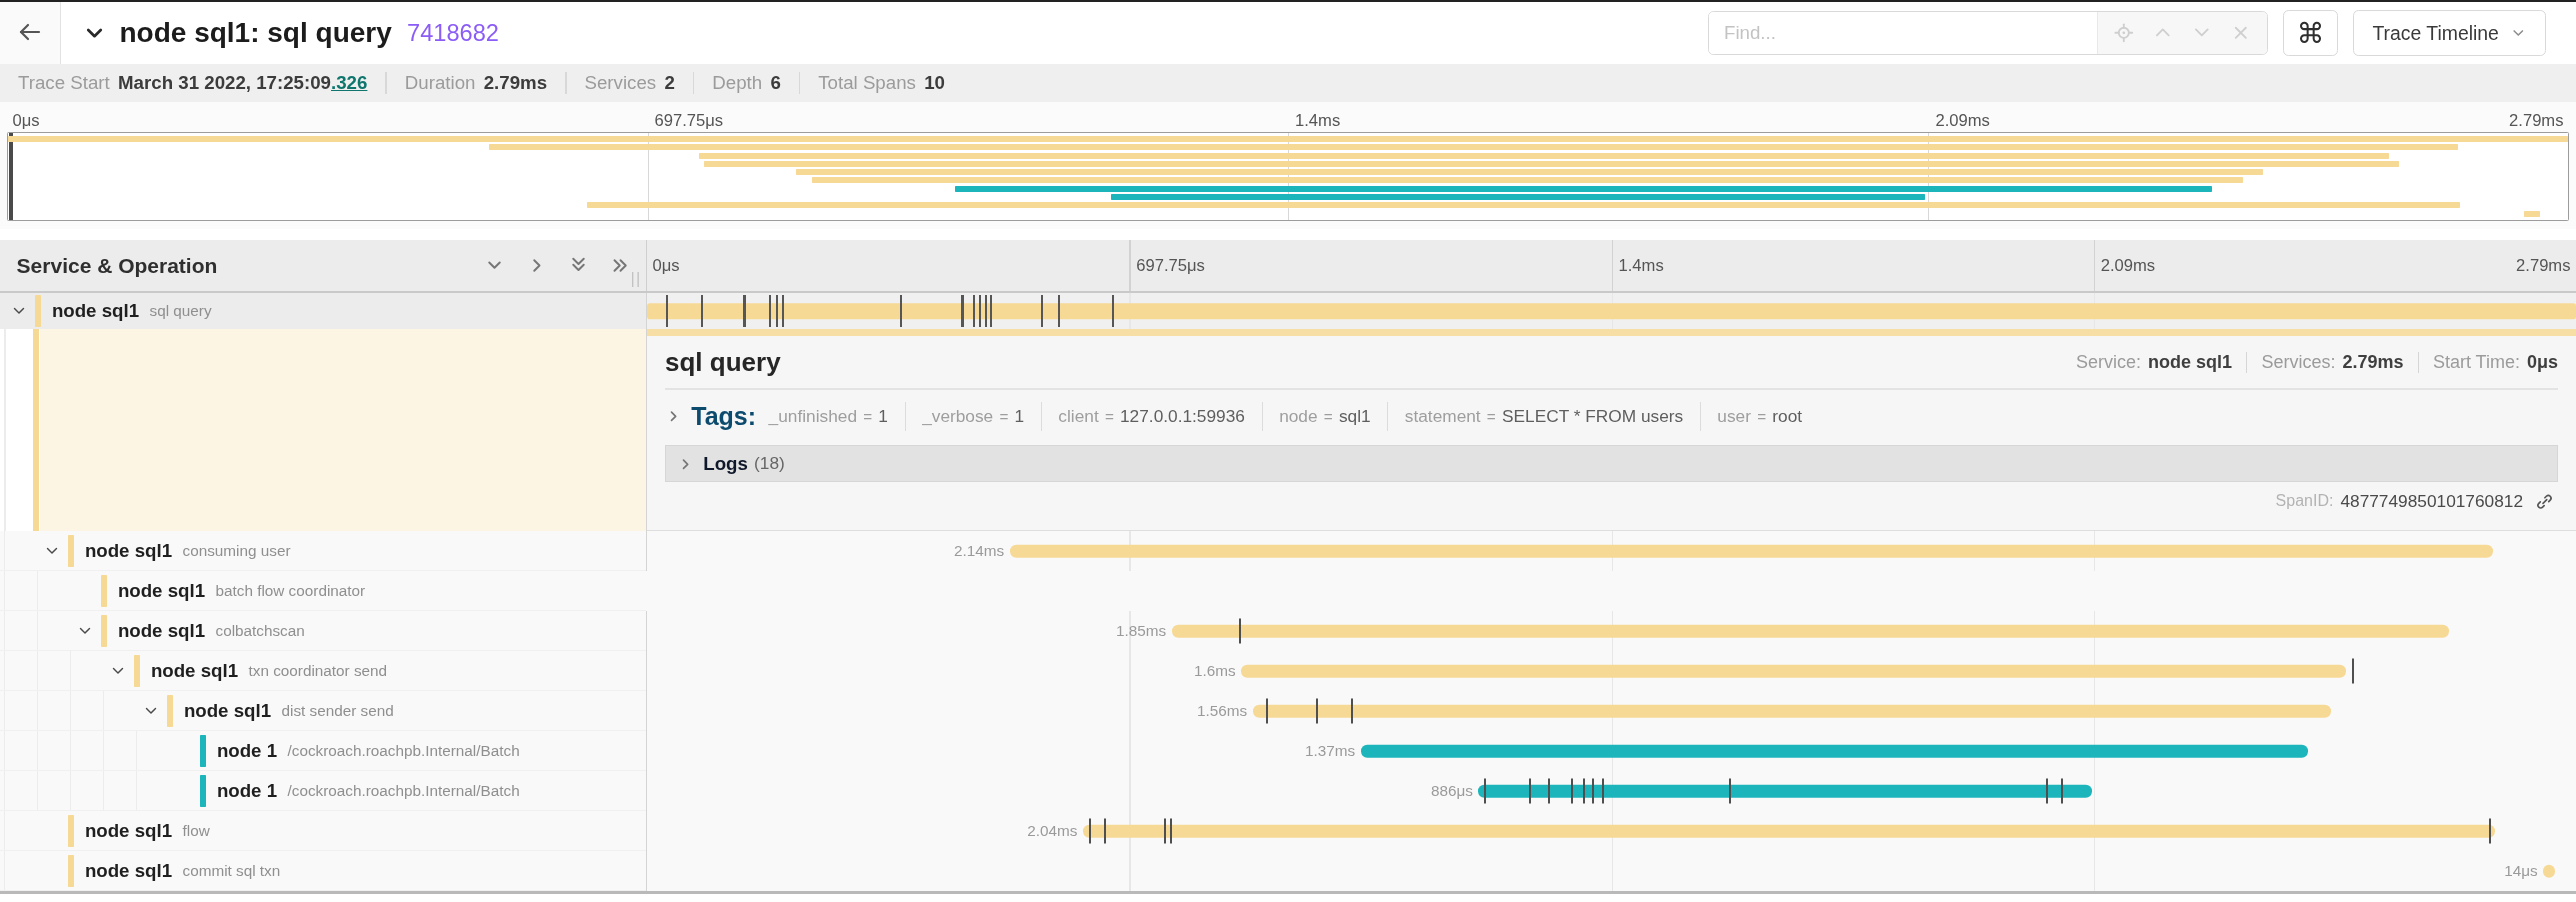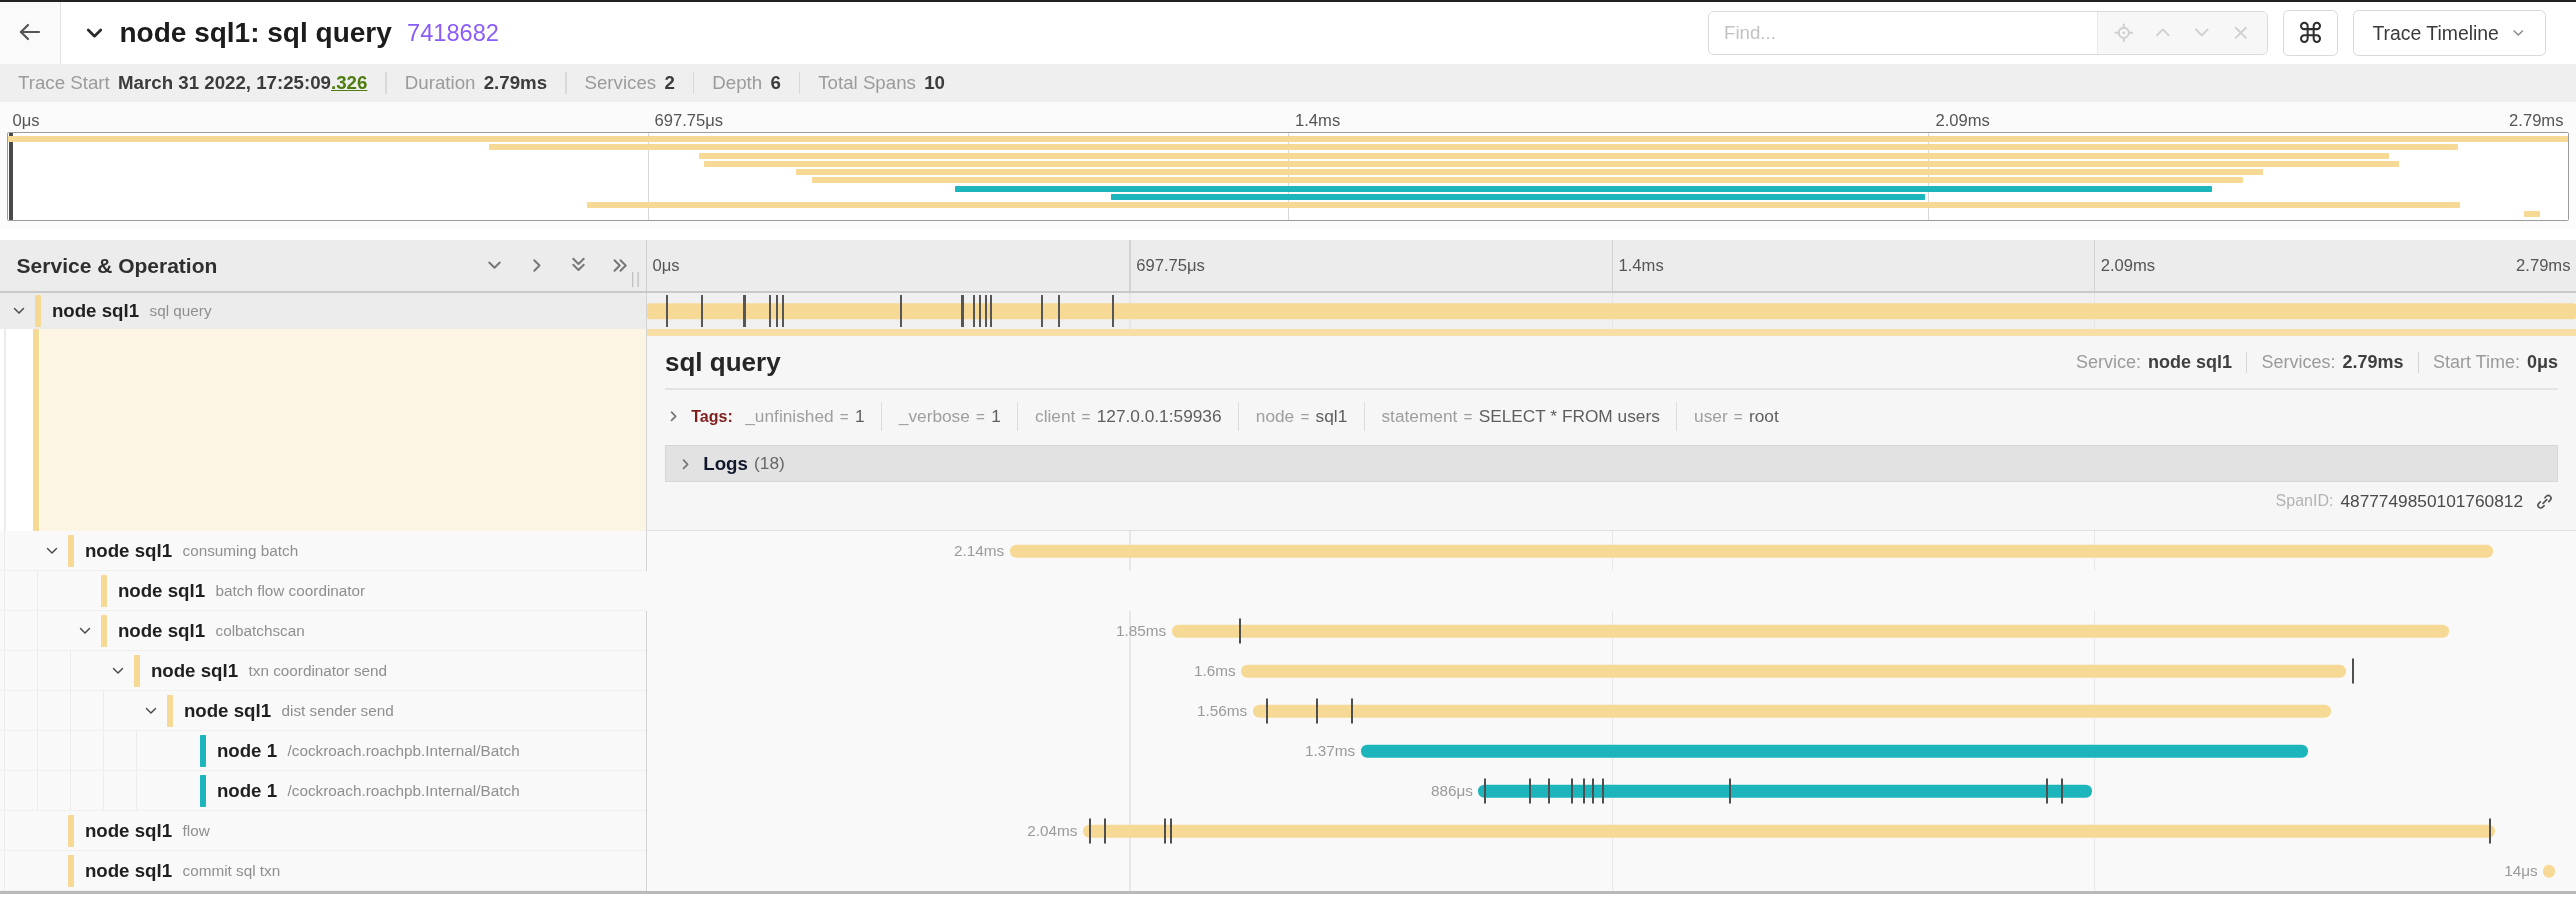--- a/index.html
+++ b/index.html
@@ -21,21 +21,21 @@
   .find-tools { display: flex; align-items: center; background: #f7f7f7; border-left: 1.4px solid #e9e9e9; padding: 0 8.3px; gap: 4.2px; color: #cfcfcf; }
   .find-tools .tool { width: 35px; height: 35px; display: flex; align-items: center; justify-content: center; }
   .sq-btn { height: 46px; border: 1.4px solid #d9d9d9; border-radius: 5.5px; background: #fff; display: flex; align-items: center; justify-content: center; cursor: pointer; }
   .cmd-btn { width: 55px; font-size: 28px; color: #2f2f2f; }
   .tt-btn { padding: 0 18px; gap: 11px; font-size: 19.4px; color: #3a3a3a; }
   .tt-btn .chev { color: #8d8d8d; display: flex; }
 
   
   .meta-bar { height: 38px; flex: none; background: #efefef; display: flex; align-items: center; padding-left: 18px; font-size: 18.7px; color: #9b9b9b; }
   .meta-bar b { color: #3c3c3c; font-weight: 700; margin-left: 8.3px; }
-  .meta-bar .ms { color: #4d7c0f; font-weight: 700; margin-left: 0; text-decoration: underline; }
+  .meta-bar .ms { color: #0f766e; font-weight: 700; margin-left: 0; text-decoration: underline; }
   .meta-div { width: 1.4px; height: 22px; background: #d8d8d8; margin: 0 18px; flex: none; }
 
   
   .minimap { flex: none; background: #fbfbfb; padding: 4.2px 7px 8.3px 7px; }
   .mm-ruler { position: relative; height: 26px; font-size: 16.6px; color: #555; }
   .mm-ruler span { position: absolute; bottom: 1.4px; white-space: nowrap; }
   .mm-canvas { position: relative; height: 89px; background: #fff; border: 1.4px solid #9c9c9c; border-radius: 1.4px; overflow: hidden; }
   .mm-grid { position: absolute; top: 0; bottom: 0; width: 1.4px; background: #d8d8d8; }
   .mm-handle { position: absolute; left: 1.4px; top: 0; bottom: 0; width: 3.5px; background: #4a4a4a; }
   .mm-bar { position: absolute; height: 6.2px; border-radius: 0.7px; }
@@ -82,21 +82,21 @@
   .accent-strip { height: 7px; flex: none; }
   .detail { flex: 1; background: #f6f6f6; border-bottom: 1.4px solid #dedede; padding: 11px 18px 0 18px; min-width: 0; }
   .detail-top { display: flex; align-items: center; }
   .d-title { font-size: 26px; font-weight: 700; color: #262626; }
   .d-meta { margin-left: auto; display: flex; align-items: center; font-size: 18px; color: #9b9b9b; }
   .d-meta b { color: #3f3f3f; font-weight: 700; margin-left: 7px; }
   .d-div { width: 1.4px; height: 21px; background: #d6d6d6; margin: 0 14px; }
   .detail-hr { height: 1.4px; background: #e3e3e3; margin-top: 9.7px; }
   .tags-row { display: flex; align-items: center; margin-top: 12.5px; }
   .tags-row .chev { color: #757575; display: flex; margin-right: 9.7px; }
-  .tags-label { font-size: 16px; font-weight: 700; color: #7f1d1d; margin-right: 2.8px; }
+  .tags-label { font-size: 25px; font-weight: 700; color: #0c4a6e; margin-right: 2.8px; }
   .tag-item { display: flex; align-items: center; padding: 4.2px 16.6px; border-left: 1.4px solid #dcdcdc; font-size: 17.3px; white-space: nowrap; }
   .tag-item:first-of-type { border-left: none; padding-left: 9.7px; }
   .tag-key { color: #9e9e9e; }
   .tag-eq { color: #9e9e9e; margin: 0 6.2px; font-size: 15.3px; }
   .tag-val { color: #5e5e5e; }
   .logs-band { margin-top: 14px; height: 37px; background: #e2e2e2; border: 1.4px solid #d6d6d6; display: flex; align-items: center; padding-left: 11px; cursor: pointer; }
   .logs-band .chev { color: #757575; display: flex; }
   .logs-label { font-size: 18.7px; font-weight: 700; color: #0f172a; margin-left: 9.7px; }
   .logs-count { font-size: 17.3px; color: #666; margin-left: 6.2px; font-weight: 400; }
   .spanid-row { display: flex; align-items: center; justify-content: flex-end; margin-top: 8.3px; gap: 7px; padding-right: 2.8px; }
@@ -388,21 +388,21 @@
         <div class="trow">
           <div class="trow-left">
             <div class="indent"></div>
             <div class="chevbox">
               <svg width="18" height="18" viewBox="0 0 28 28" fill="none" stroke="currentColor" stroke-width="2.2" stroke-linecap="round" stroke-linejoin="round">
                 <polyline points="7,10 14,17 21,10"></polyline>
               </svg>
             </div>
             <div class="accent" style="background: rgb(247, 217, 150);"></div>
             <span class="svc">node sql1</span>
-            <span class="op">consuming batch</span>
+            <span class="op">consuming user</span>
           </div>
           <div class="trow-right">
             <div class="gl" style="left: 25%;"></div>
             <div class="gl" style="left: 50%;"></div>
             <div class="gl" style="left: 75%;"></div>
             <span class="dur" style="right: 81.2%;">2.14ms</span>
             <div class="bar" style="left: 18.8%; width: 76.9%; background: rgb(247, 217, 150);"></div>
           </div>
         </div>
         <div class="trow">

